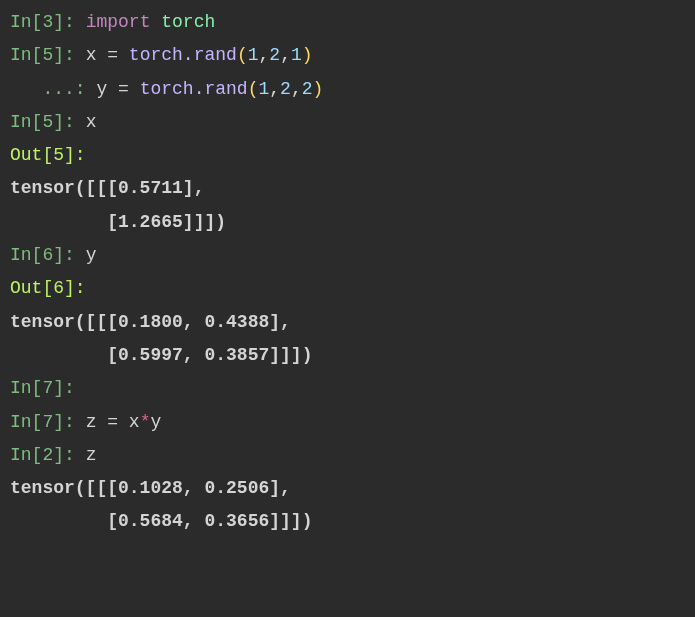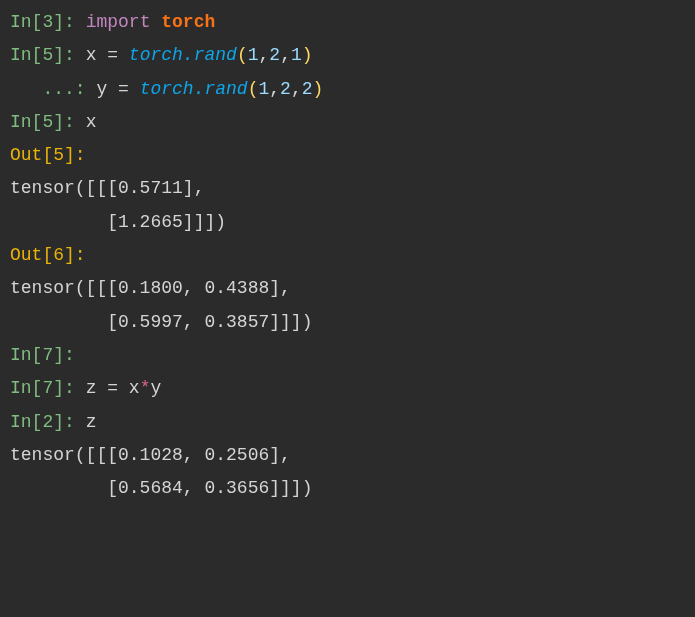--- a/index.html
+++ b/index.html
@@ -17,50 +17,49 @@
       width: 695px;
     }
     .line {
       white-space: pre;
     }
     .prompt-in {
       color: #7fbc7f;
       margin-top: 8px;
     }
     .prompt-out {
-      color: #eab308;
+      color: #bef264;
     }
     .keyword {
       color: #c586c0;
     }
     .module {
-      color: #f97316;
-      font-weight: bold;
+      color: #86efac;
     }
     .var {
       color: #d4d4d4;
     }
     .op {
       color: #d4d4d4;
     }
     .func {
-      color: #0ea5e9;
-      font-style: italic;
+      color: #c4b5fd;
     }
     .paren {
       color: #ffd966;
     }
     .num {
       color: #9cdcfe;
     }
     .comma {
       color: #d4d4d4;
     }
     .plain {
       color: #d4d4d4;
+      font-weight: bold;
     }
     .star {
       color: #d9638e;
     }
   </style>
 </head>
 <body>
 
 <div>
 
@@ -70,20 +69,21 @@
 
 <div class="line"><span class="prompt-in">   ...: </span><span class="var">y </span><span class="op">=</span><span class="func"> torch.rand</span><span class="paren">(</span><span class="num">1</span><span class="comma">,</span><span class="num">2</span><span class="comma">,</span><span class="num">2</span><span class="paren">)</span></div>
 
 <div class="line"><span class="prompt-in">In[5]: </span><span class="var">x</span></div>
 
 <div class="line"><span class="prompt-out">Out[5]:</span></div>
 
 <div class="line"><span class="plain">tensor([[[0.5711],</span></div>
 <div class="line"><span class="plain">         [1.2665]]])</span></div>
 
+<div class="line"><span class="prompt-in">In[6]: </span><span class="var">y</span></div>
 
 <div class="line"><span class="prompt-out">Out[6]:</span></div>
 
 <div class="line"><span class="plain">tensor([[[0.1800, 0.4388],</span></div>
 <div class="line"><span class="plain">         [0.5997, 0.3857]]])</span></div>
 
 <div class="line"><span class="prompt-in">In[7]:</span></div>
 
 <div class="line"><span class="prompt-in">In[7]: </span><span class="var">z </span><span class="op">=</span><span class="var"> x</span><span class="star">*</span><span class="var">y</span></div>
 

